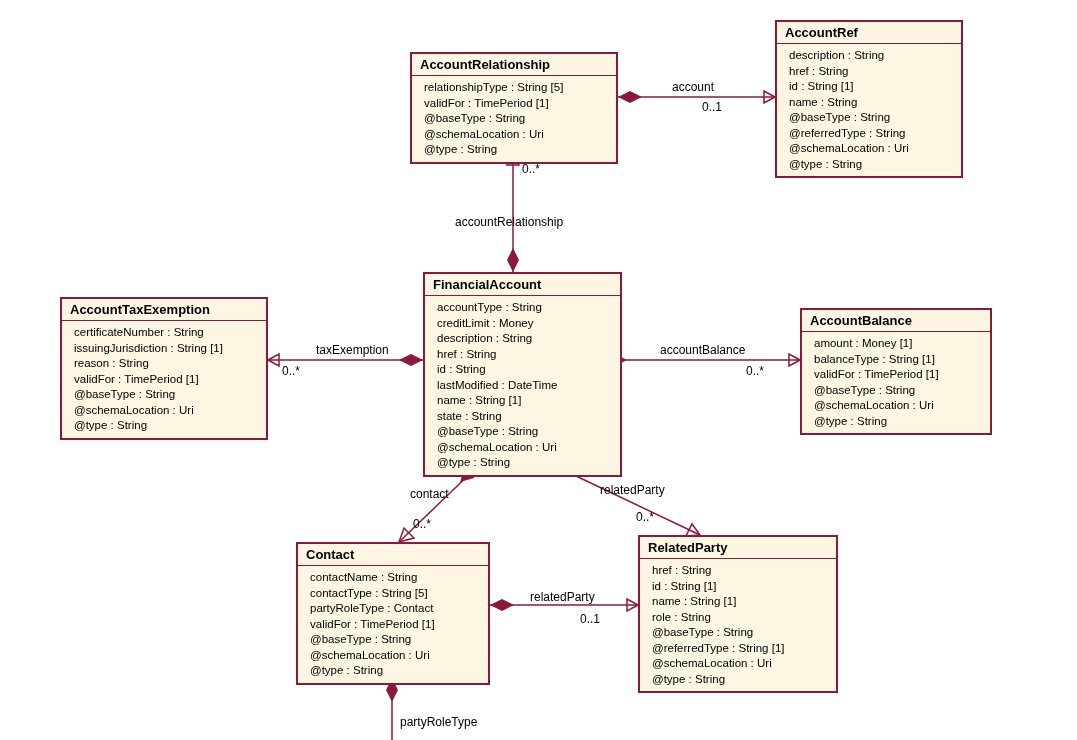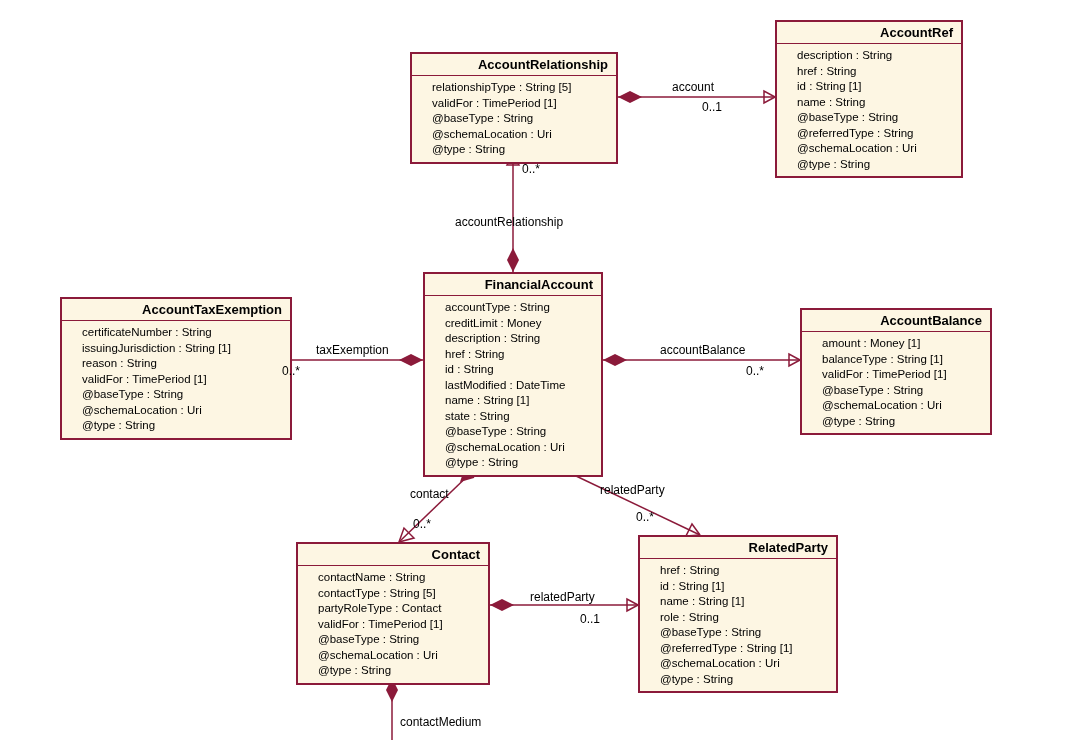--- a/index.html
+++ b/index.html
@@ -13,28 +13,28 @@
   }
   .class-box {
     position: absolute;
     border: 2px solid #8b1a3a;
     background: #fdf6e3;
     box-sizing: border-box;
   }
   .class-title {
     font-weight: bold;
     font-size: 13px;
-    text-align: right;
+    text-align: left;
     padding: 3px 8px;
     border-bottom: 1.5px solid #8b1a3a;
     color: #000;
   }
   .class-attrs {
     font-size: 11.5px;
-    padding: 4px 20px;
+    padding: 4px 12px;
     color: #000;
     line-height: 1.35;
   }
   .assoc-label {
     position: absolute;
     font-size: 12px;
     color: #000;
     background: transparent;
     white-space: nowrap;
   }
@@ -105,34 +105,34 @@
     <div>href : String</div>
     <div>id : String [1]</div>
     <div>name : String</div>
     <div>@baseType : String</div>
     <div>@referredType : String</div>
     <div>@schemaLocation : Uri</div>
     <div>@type : String</div>
   </div>
 </div>
 
-<div class="class-box" style="left:60px; top:297px; width:232px;">
+<div class="class-box" style="left:60px; top:297px; width:208px;">
   <div class="class-title">AccountTaxExemption</div>
   <div class="class-attrs">
     <div>certificateNumber : String</div>
     <div>issuingJurisdiction : String [1]</div>
     <div>reason : String</div>
     <div>validFor : TimePeriod [1]</div>
     <div>@baseType : String</div>
     <div>@schemaLocation : Uri</div>
     <div>@type : String</div>
   </div>
 </div>
 
-<div class="class-box" style="left:423px; top:272px; width:180px;">
+<div class="class-box" style="left:423px; top:272px; width:199px;">
   <div class="class-title">FinancialAccount</div>
   <div class="class-attrs">
     <div>accountType : String</div>
     <div>creditLimit : Money</div>
     <div>description : String</div>
     <div>href : String</div>
     <div>id : String</div>
     <div>lastModified : DateTime</div>
     <div>name : String [1]</div>
     <div>state : String</div>
@@ -195,13 +195,13 @@
 
 <div class="assoc-label" style="left:410px; top:487px;">contact</div>
 <div class="assoc-label" style="left:413px; top:517px;">0..*</div>
 
 <div class="assoc-label" style="left:600px; top:483px;">relatedParty</div>
 <div class="assoc-label" style="left:636px; top:510px;">0..*</div>
 
 <div class="assoc-label" style="left:530px; top:590px;">relatedParty</div>
 <div class="assoc-label" style="left:580px; top:612px;">0..1</div>
 
-<div class="assoc-label" style="left:400px; top:715px;">contactMedium</div>
+<div class="assoc-label" style="left:400px; top:715px;">partyRoleType</div>
 
 </body></html>

